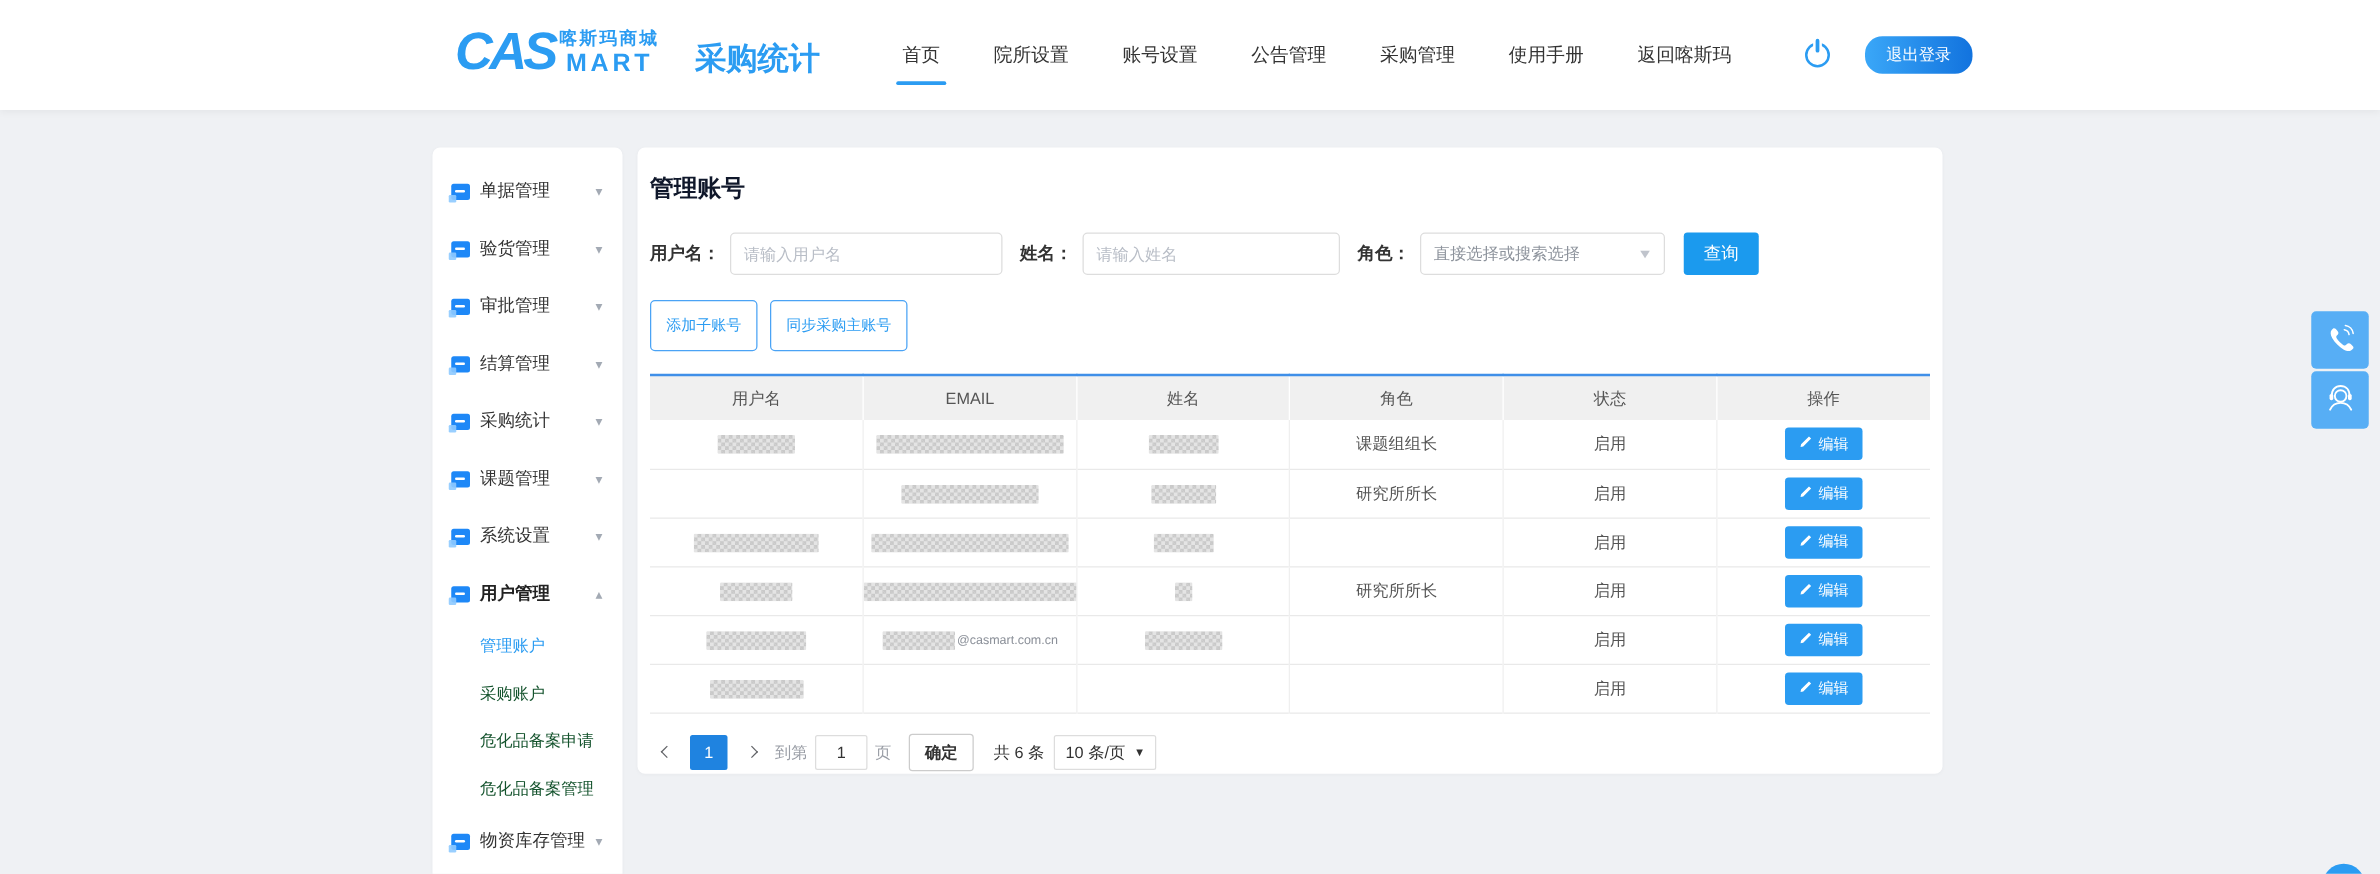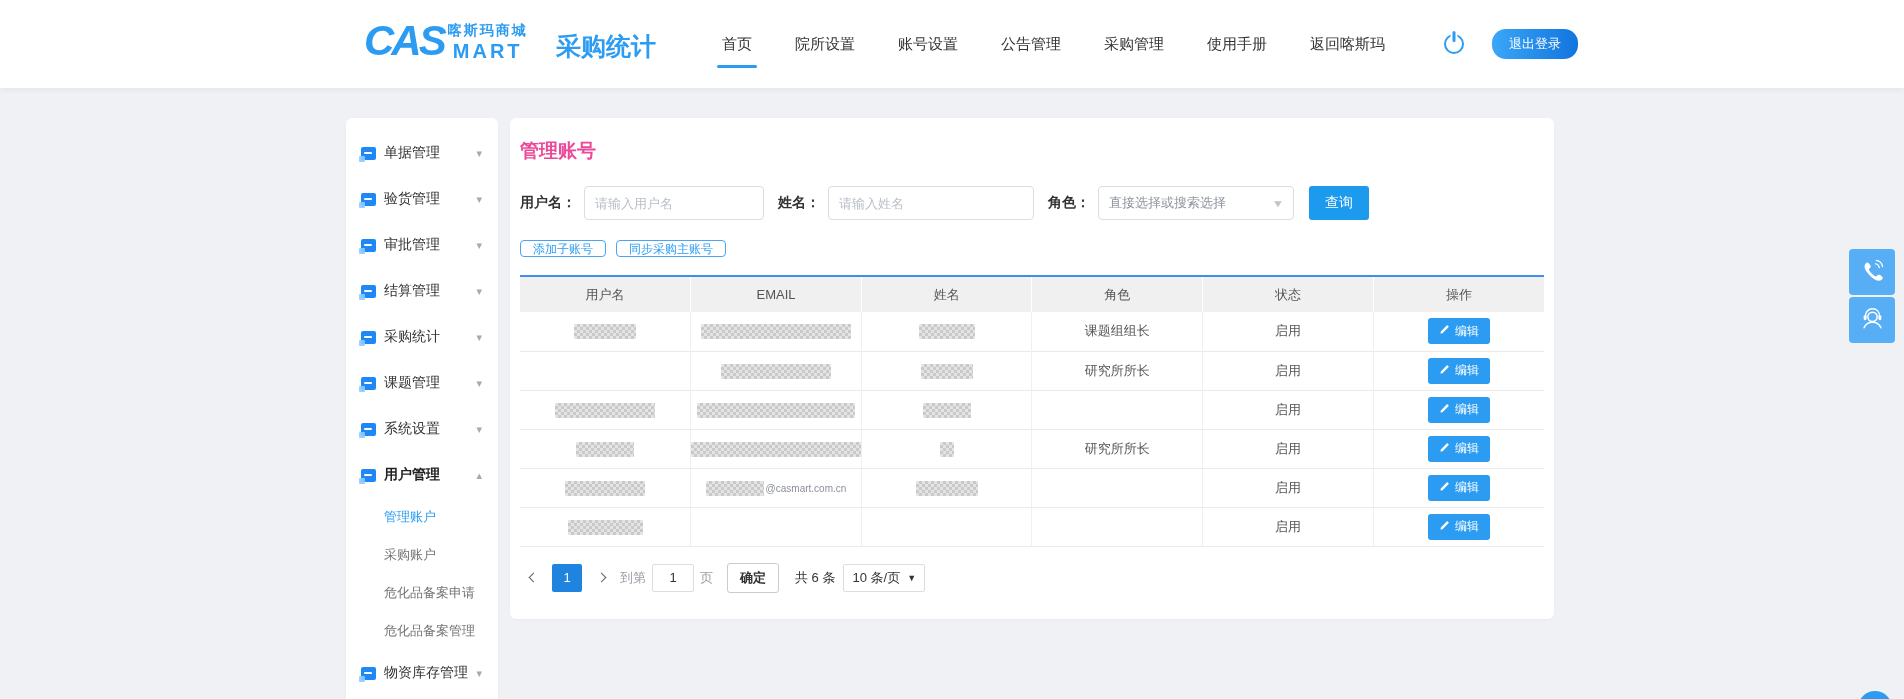--- a/index.html
+++ b/index.html
@@ -35,43 +35,43 @@
     font-size:14px; color:#333; cursor:pointer; }
   .side-item.bold .side-label { font-weight:bold; color:#222; }
   .doc-ico { width:15px; height:13px; background:#1e88f7; border-radius:2px; position:relative;
     margin-right:8px; flex:none; }
   .doc-ico::before { content:""; position:absolute; left:3px; top:5px; width:8px; height:2.5px;
     background:#fff; border-radius:1px; }
   .doc-ico::after { content:""; position:absolute; left:-2px; bottom:-2px; width:6px; height:6px;
     background:#8ecaff; border-radius:1px; z-index:-0; opacity:.9; }
   .side-label { flex:1; white-space:nowrap; }
   .caret { color:#a3aab4; font-size:11px; margin-left:6px; }
-  .sub-item { padding:10px 16px 10px 38px; font-size:13px; color:#737373; cursor:pointer; white-space:nowrap; }
+  .sub-item { padding:10px 16px 10px 38px; font-size:13px; color:#14532d; cursor:pointer; white-space:nowrap; }
   .sub-item.active { color:#2b9cf2; }
 
   
   .main { position:absolute; left:510px; top:118px; width:1044px; height:501px;
     background:#fff; border-radius:6px; padding:20px 10px 0; box-shadow:0 1px 3px rgba(0,0,0,.03); }
-  .page-title { font-size:19px; font-weight:bold; color:#ec4899; }
+  .page-title { font-size:19px; font-weight:bold; color:#0f172a; }
 
   .filter-row { margin-top:22px; display:flex; align-items:center; }
   .f-label { font-size:14px; font-weight:bold; color:#333; white-space:nowrap; }
-  .f-input { width:180px; height:34px; border:1px solid #ddd; border-radius:4px;
+  .f-input { width:218px; height:34px; border:1px solid #ddd; border-radius:4px;
     margin:0 14px 0 8px; padding:0 10px; font-size:13px; color:#333; outline:none; font-family:inherit; }
   .f-input::placeholder { color:#b9bec7; }
   .f-input.name { width:206px; }
   .select { width:196px; height:34px; border:1px solid #ddd; border-radius:4px; margin-left:8px;
     display:flex; align-items:center; padding:0 10px; cursor:pointer; background:#fff; }
   .select-placeholder { flex:1; font-size:13px; color:#8d939c; white-space:nowrap; overflow:hidden; }
   .select-caret { font-size:10px; color:#c0c4cc; transform:scaleX(1.3); }
   .query-btn { width:60px; height:34px; margin-left:15px; background:#1b9aee; border:none;
     border-radius:3px; color:#fff; font-size:14px; cursor:pointer; font-family:inherit; }
 
   .action-row { margin-top:20px; display:flex; gap:10px; }
-  .ghost-btn { height:17px; padding:0 12px; background:#fff; border:1px solid #4aa3f5;
+  .ghost-btn { height:41px; padding:0 12px; background:#fff; border:1px solid #4aa3f5;
     border-radius:4px; color:#2b9cf2; font-size:12px; cursor:pointer; font-family:inherit; }
 
   
   table { width:100%; border-collapse:collapse; table-layout:fixed; margin-top:18px; }
   thead tr { background:#f0f0f0; border-top:2px solid #3f8fe8; height:36px; }
   th { font-size:13px; font-weight:normal; color:#555; border-right:1px solid #fff; }
   th:last-child { border-right:none; }
   tbody tr { height:39px; border-bottom:1px solid #e9e9e9; background:#fff; }
   td { text-align:center; font-size:13px; color:#555; border-right:1px solid #efefef; overflow:hidden; }
   td:last-child { border-right:none; }

